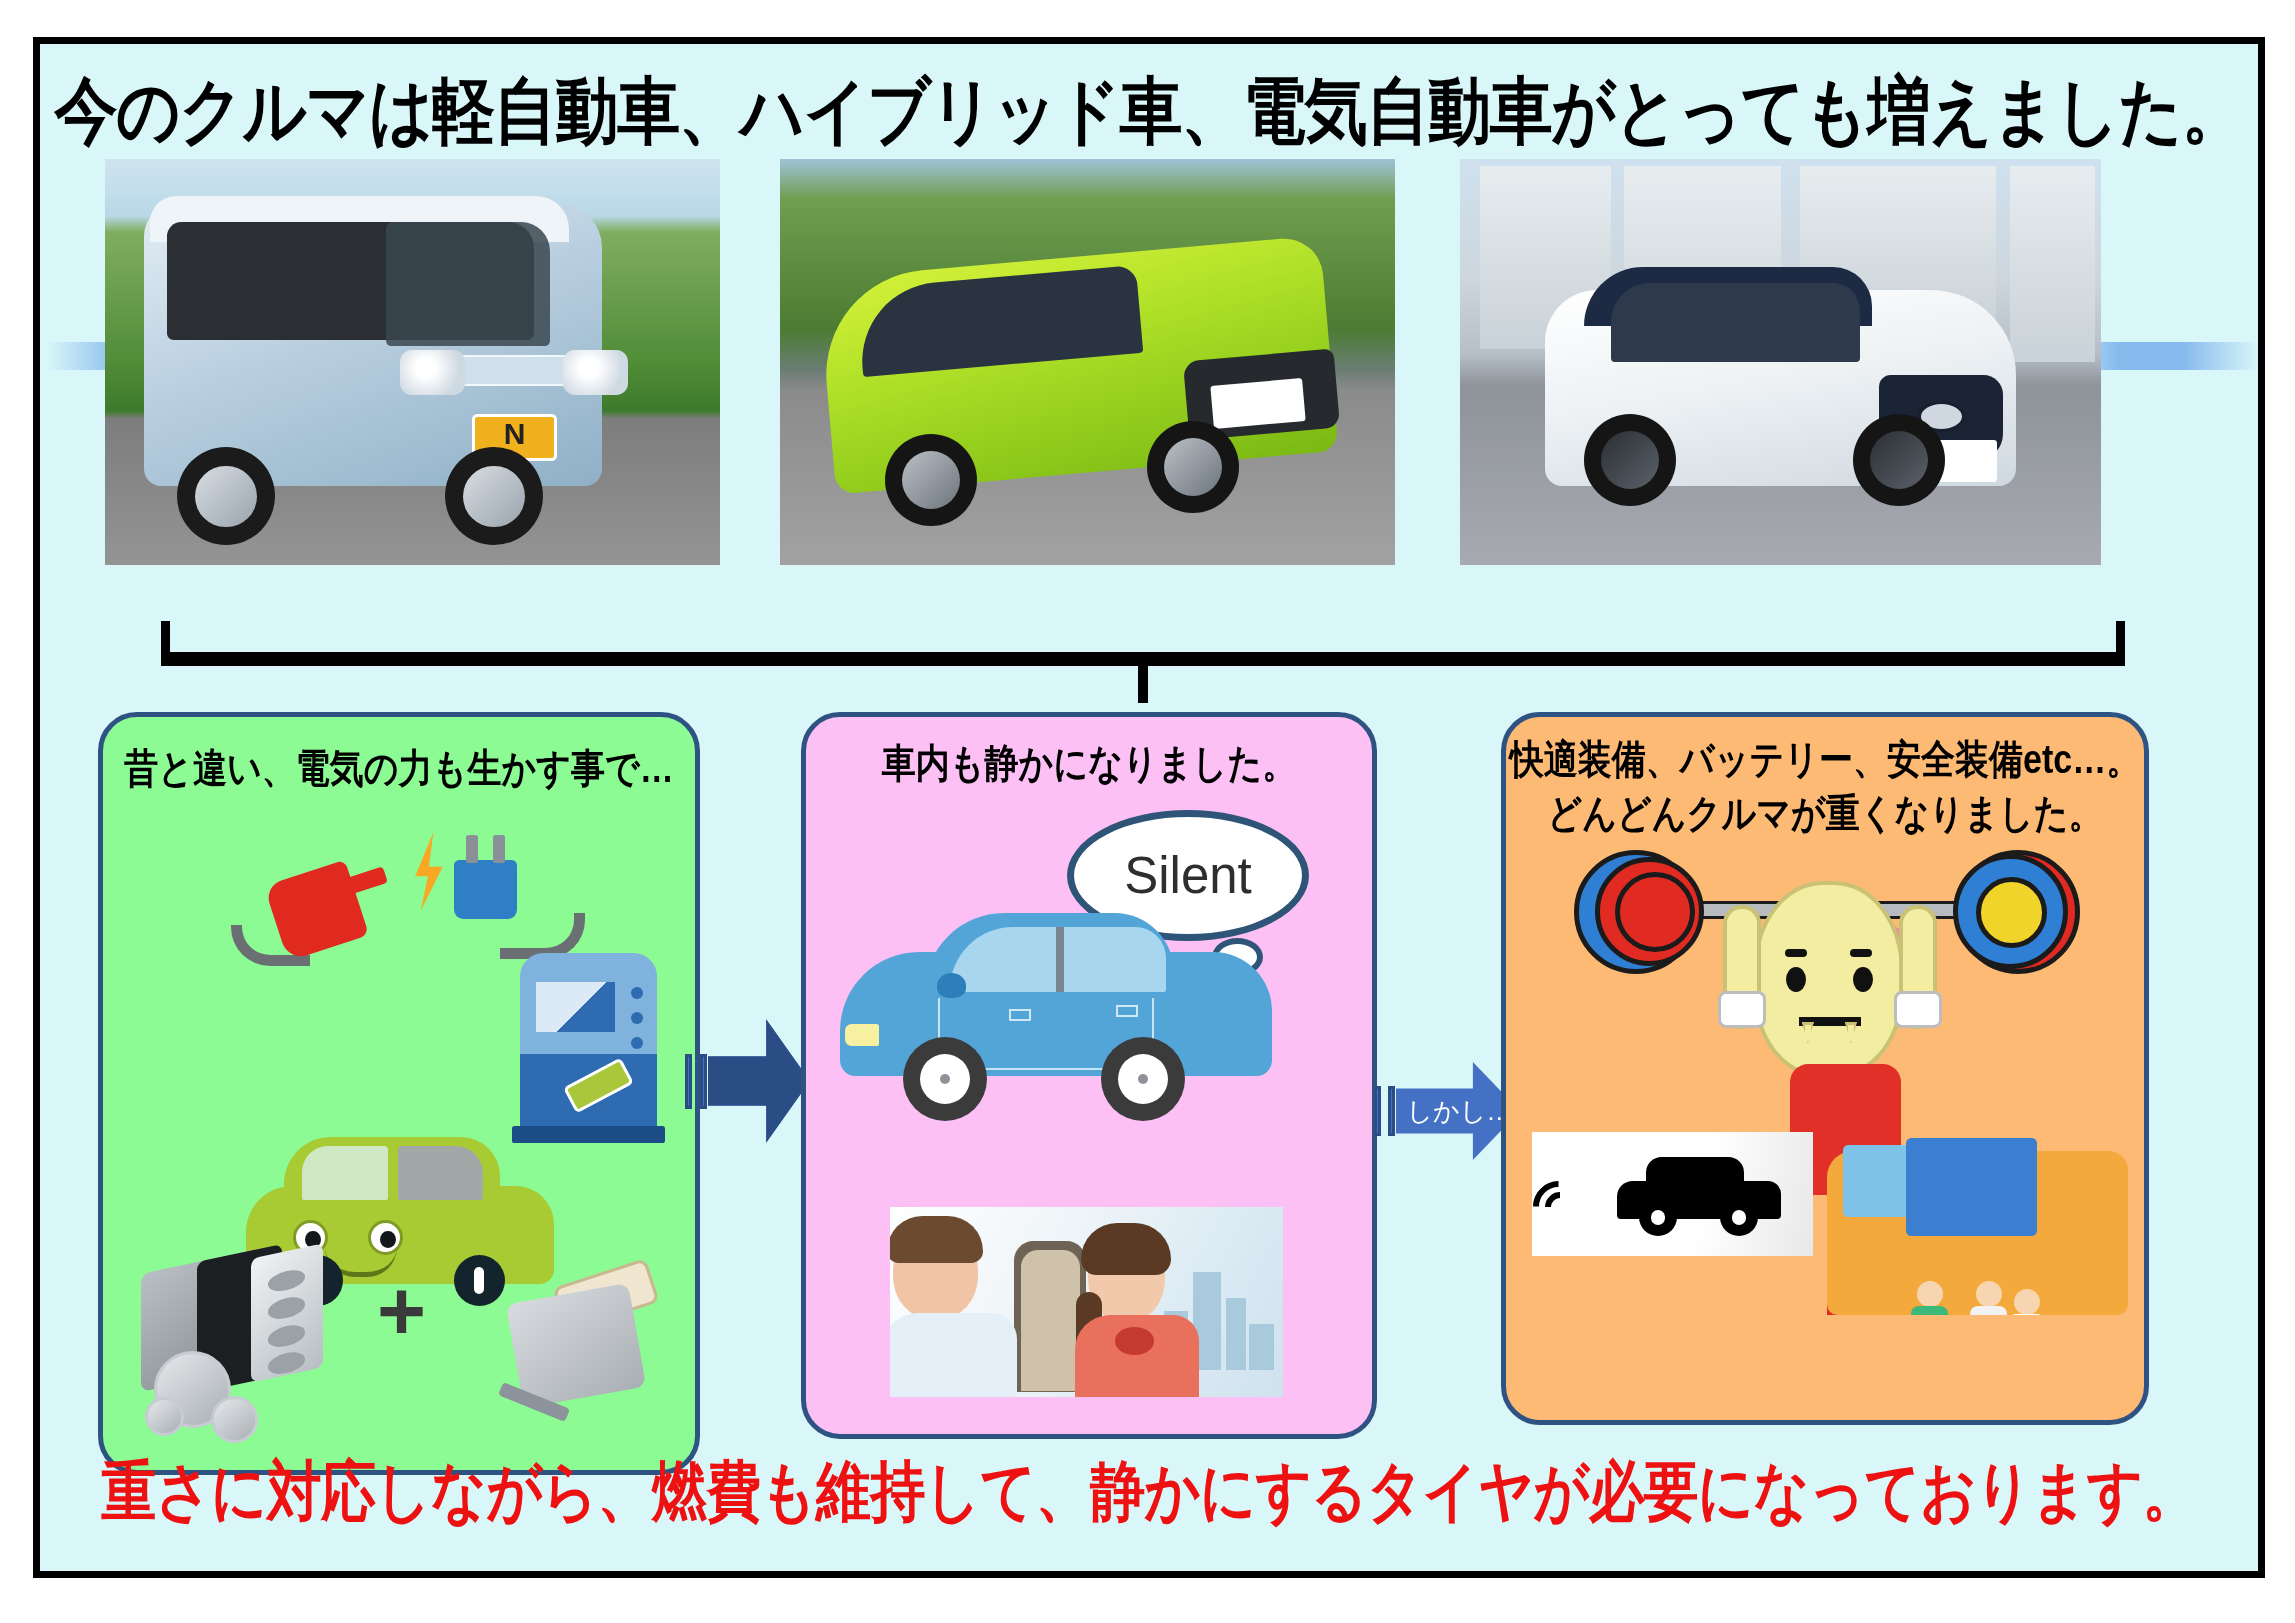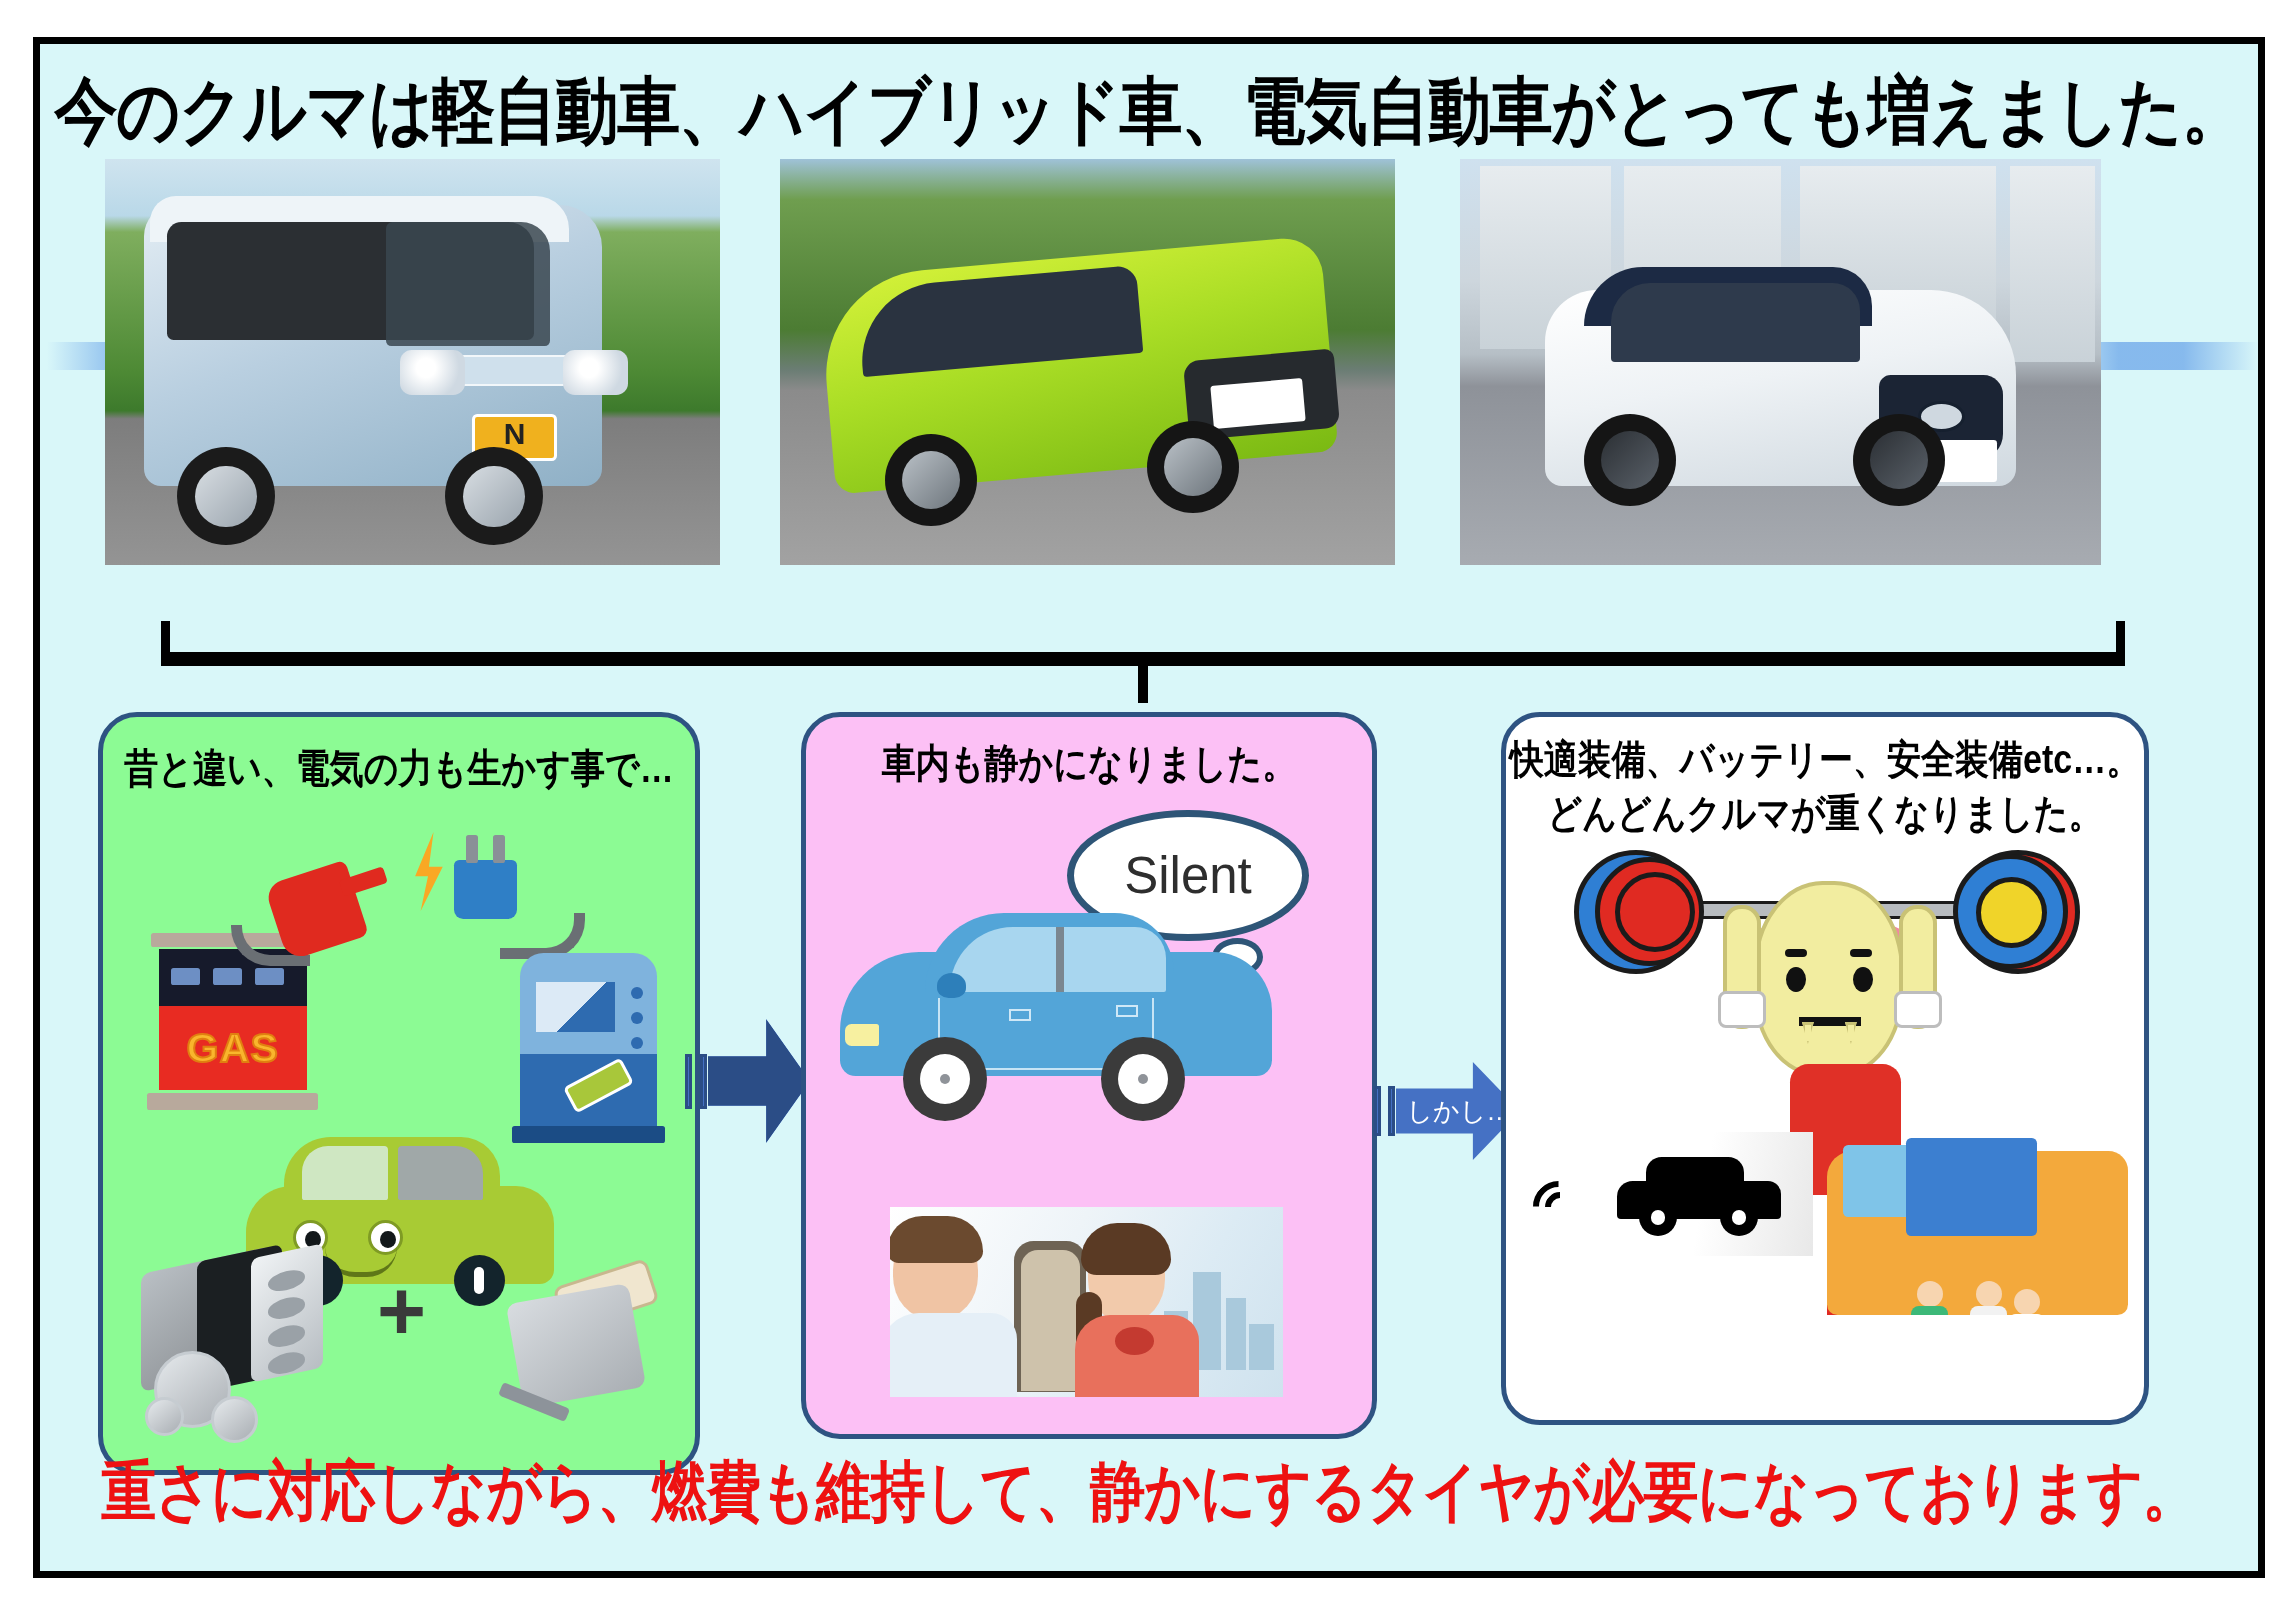--- a/index.html
+++ b/index.html
@@ -107,21 +107,21 @@
 
   
   .panel {
     position: absolute;
     top: 668px;
     border: 5.9px solid #2e5382;
     border-radius: 39px;
   }
   #panel-green { left: 58px;  width: 602px;  height: 763px; background:#8cfb94; }
   #panel-pink  { left: 761px; width: 576px; height: 727px; background:#fcc0f5; }
-  #panel-gray  { left: 1461px; width: 648px; height: 713px; background:#ffffff; }
+  #panel-gray  { left: 1461px; width: 648px; height: 713px; background:#fdba74; }
 
   .panel-head {
     position:absolute; left:0; width:100%;
     text-align:center; font-weight:bold; color:#000;
     transform: scaleY(1.18); transform-origin: top center;
   }
   #head-green { top:25px; font-size:34px; }
   #head-pink  { top:19.6px; font-size:34px; }
   #head-gray  { top:15.7px; font-size:34px; line-height:1.34; }
 
@@ -368,32 +368,20 @@
   <div id="bracket">
     <div class="leg l"></div>
     <div class="leg r"></div>
     <div class="bar"></div>
     <div class="stem"></div>
   </div>
 
   <div class="panel" id="panel-green">
     <div class="panel-head" id="head-green">昔と違い、電気の力も生かす事で…</div>
 
-    <div class="gaspump">
-      <div class="top"></div>
-      <div class="scr">
-          <b style="left:11.8px;"></b>
-          <b style="left:54px;"></b>
-          <b style="left:96px;"></b>
-        </div>
-      <div class="red">
-          <span>GAS</span>
-        </div>
-      <div class="base"></div>
-    </div>
     <div class="hose1"></div>
     <div class="nozzle"></div>
 
     <div class="bolt"></div>
 
     <div class="plug"></div>
     <div class="hose2"></div>
     <div class="evcharger">
       <div class="b1"></div>
       <div class="b2"></div>

